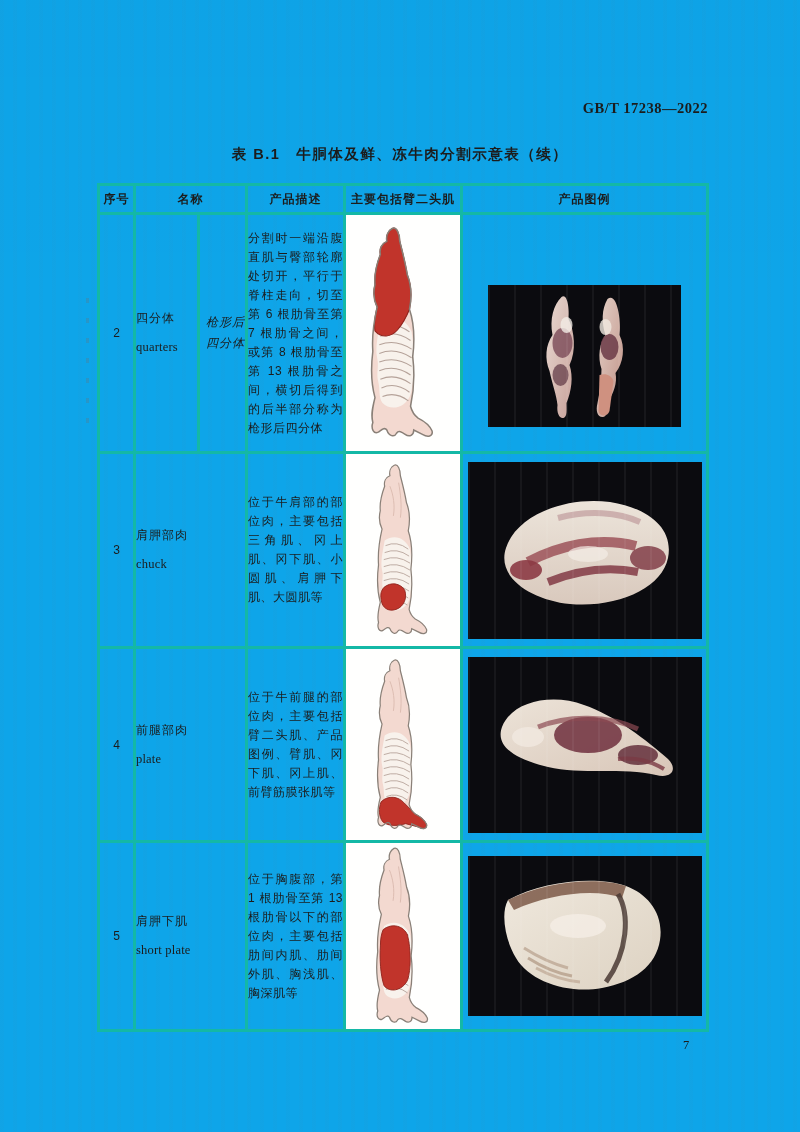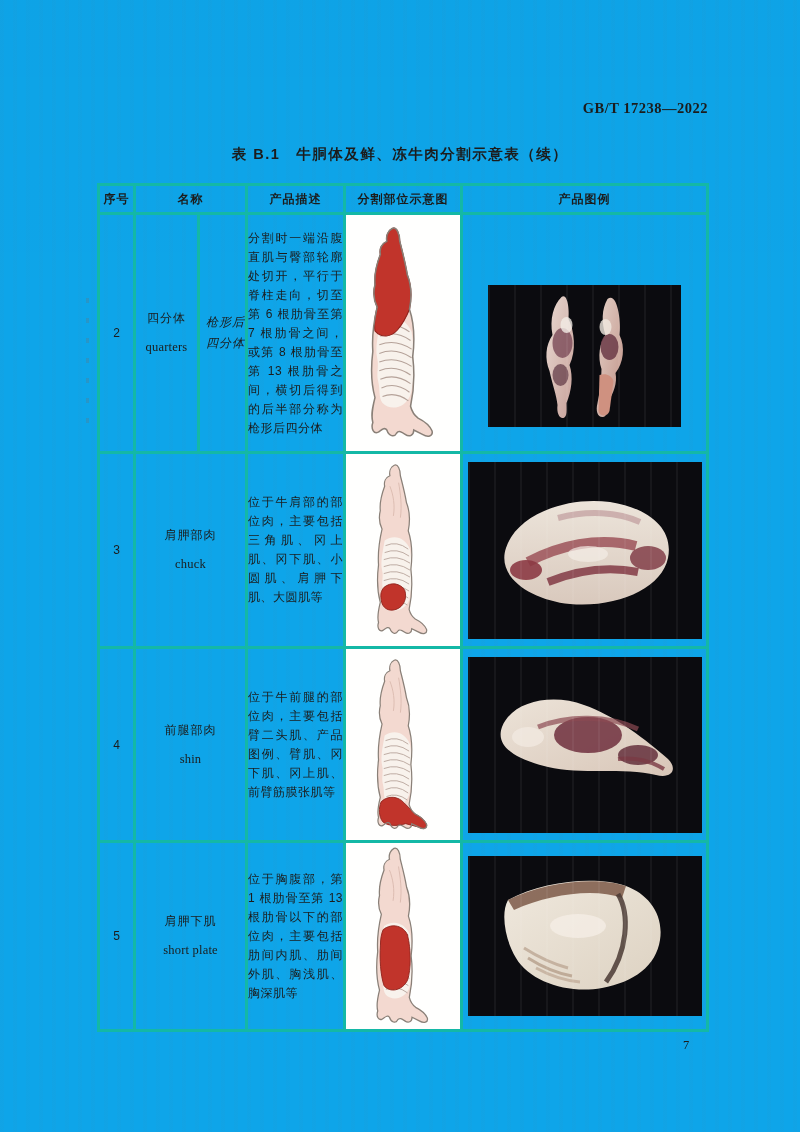--- a/index.html
+++ b/index.html
@@ -34,21 +34,21 @@
   table.main th, table.main td {
     border:3px solid #14b8a6; padding:0; overflow:hidden;
     font-size:12px; vertical-align:middle;
   }
   table.main th { font-weight:700; height:26px; letter-spacing:1px; }
   tr.r2 > td { height:236px; }
   tr.r3 > td { height:192px; }
   tr.r4 > td { height:191px; }
   tr.r5 > td { height:175px; }
   .cell-no { text-align:center; }
-  .name-cell { text-align:center; line-height:21px; letter-spacing:1px; }
+  .name-cell { text-align:left; line-height:21px; letter-spacing:1px; }
   .name-en { font-family:"Liberation Serif","DejaVu Serif",serif; font-size:12.5px; letter-spacing:0.2px;margin-top:8px; }
   .name-sub { text-align:right; line-height:21px; letter-spacing:1px; padding:0 5px;font-style:italic; }
   .desc {
     text-align:justify; padding:6px 8px; line-height:19px; letter-spacing:0.5px;
     vertical-align:middle;
   }
   .diagram-cell { text-align:center; background:#fffffe; }
   .diagram-cell svg { display:inline-block; vertical-align:middle; }
   .photo-cell { text-align:center; }
   .photo-frame {
@@ -107,21 +107,21 @@
         <col style="width:48px">
       <col style="width:98px">
         <col style="width:117px">
         <col style="width:246px">
     </colgroup>
     <tbody>
         <tr>
       <th>序号</th>
       <th colspan="2">名称</th>
       <th>产品描述</th>
-      <th>分割部位示意图</th>
+      <th>主要包括臂二头肌</th>
       <th>产品图例</th>
     </tr>
 
     <tr class="r2">
       <td class="cell-no">2</td>
       <td class="name-cell">
         <div>四分体</div>
         <div class="name-en">quarters</div>
       </td>
       <td class="name-sub">枪形后四分体</td>
@@ -193,21 +193,21 @@
           </svg>
           <div class="photo-scanlines"></div>
         </div>
       </td>
     </tr>
 
     <tr class="r4">
       <td class="cell-no">4</td>
       <td colspan="2" class="name-cell">
         <div>前腿部肉</div>
-        <div class="name-en">shin</div>
+        <div class="name-en">plate</div>
       </td>
       <td class="desc">位于牛前腿的部位肉，主要包括臂二头肌、产品图例、臂肌、冈下肌、冈上肌、前臂筋膜张肌等</td>
       <td class="diagram-cell">
         <svg width="62" height="180" viewBox="32 0 70 206">
           <use href="#carcass-body"></use>
           <path d="M42,168 C50,160 62,162 68,169 L81,182 C87,185 92,189 94,194 C95,199 90,200 85,197 L70,193 C60,196 50,196 44,191 C39,185 39,175 42,168 Z" fill="#c1342b" stroke="#8f221c" stroke-width="1"></path>
           <use href="#carcass-outline"></use>
         </svg>
       </td>
       <td class="photo-cell">

